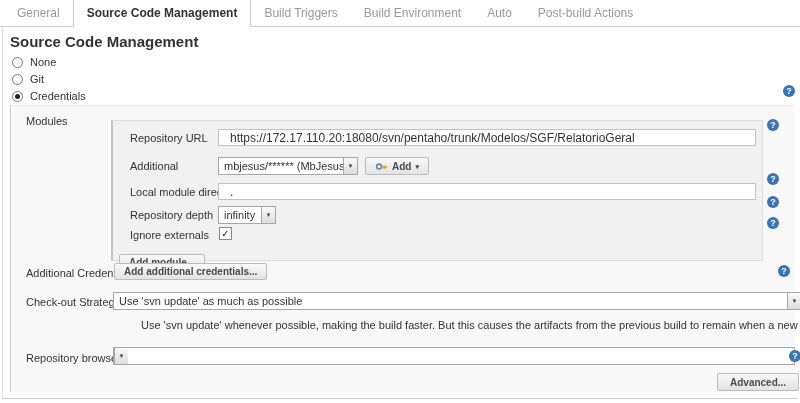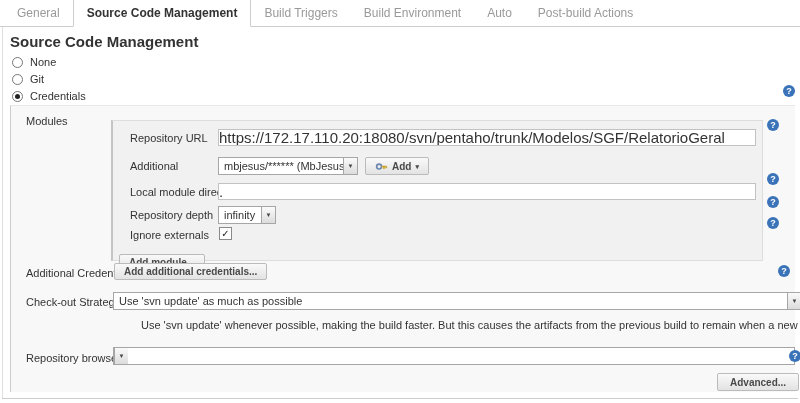--- a/index.html
+++ b/index.html
@@ -25,21 +25,21 @@
     color:#fff; font-size:9px; font-weight:bold; display:flex; align-items:center; justify-content:center; line-height:1; }
   
   .scm-section { position:absolute; left:10px; top:105px; width:785px; height:287px;
     background:#f8f8f8; border-left:1px solid #ccc; border-top:1px solid #e9e9e9; }
   .side-label { position:absolute; left:15px; color:#333; }
   
   .module-box { position:absolute; left:100px; top:6px; width:652px; height:141px;
     background:#f1f1f1; border:1px solid #ddd; border-left:2px solid #c4c4c4;margin-top:8px; }
   .field-label { position:absolute; left:17px; color:#333; white-space:nowrap; }
   .text-input { position:absolute; height:17px; border:1px solid #c2c2c2; background:#fff;
-    font-family:inherit; font-size:15px; color:#333; padding:0 0; }
+    font-family:inherit; font-size:12px; color:#333; padding:0 11px; }
   
   .select { position:absolute; height:18px; background:#fff; border:1px solid #a6a6a6;
     display:flex; align-items:center; }
   .select-value { flex:1; padding:0 5px; white-space:nowrap; overflow:hidden; }
   .select-arrow { width:14px; align-self:stretch; border-left:1px solid #a6a6a6;
     background:linear-gradient(#fafafa,#dcdcdc); display:flex; align-items:center; justify-content:center;
     font-size:6px; color:#444; }
   
   .btn { position:absolute; background:linear-gradient(#f9f9f9,#e3e3e3); border:1px solid #bbb;
     border-radius:2px; font-family:inherit; font-size:10px; font-weight:bold; color:#4a4a4a;

